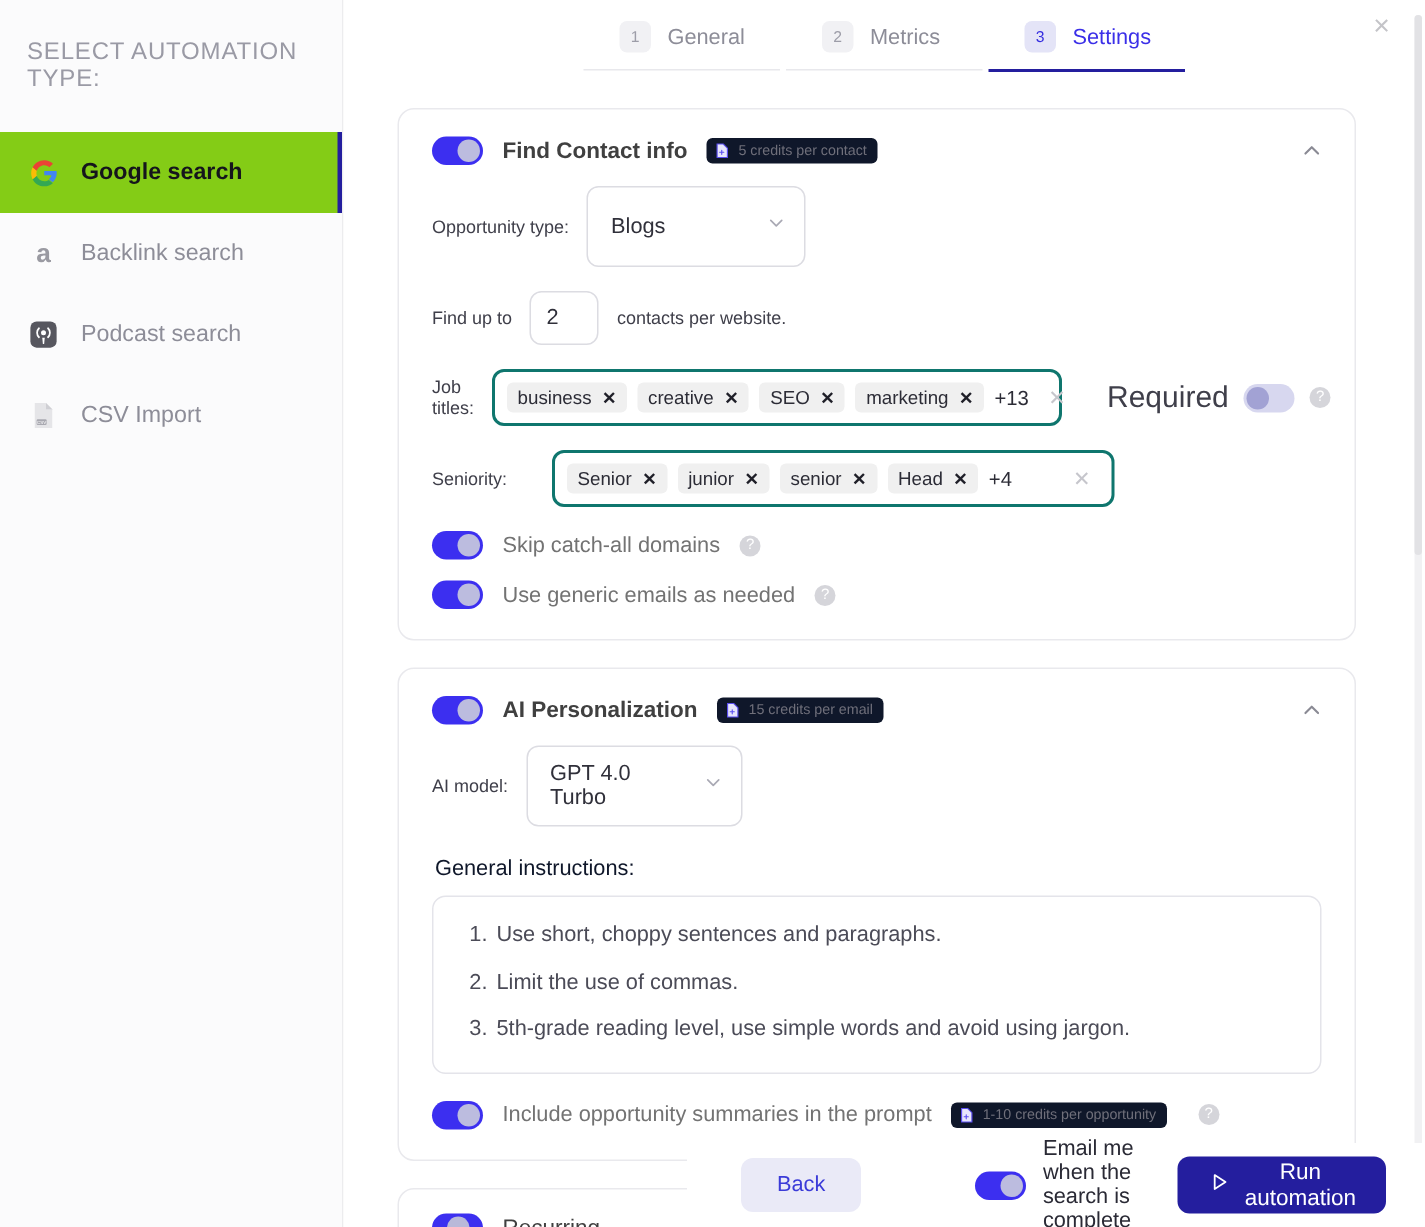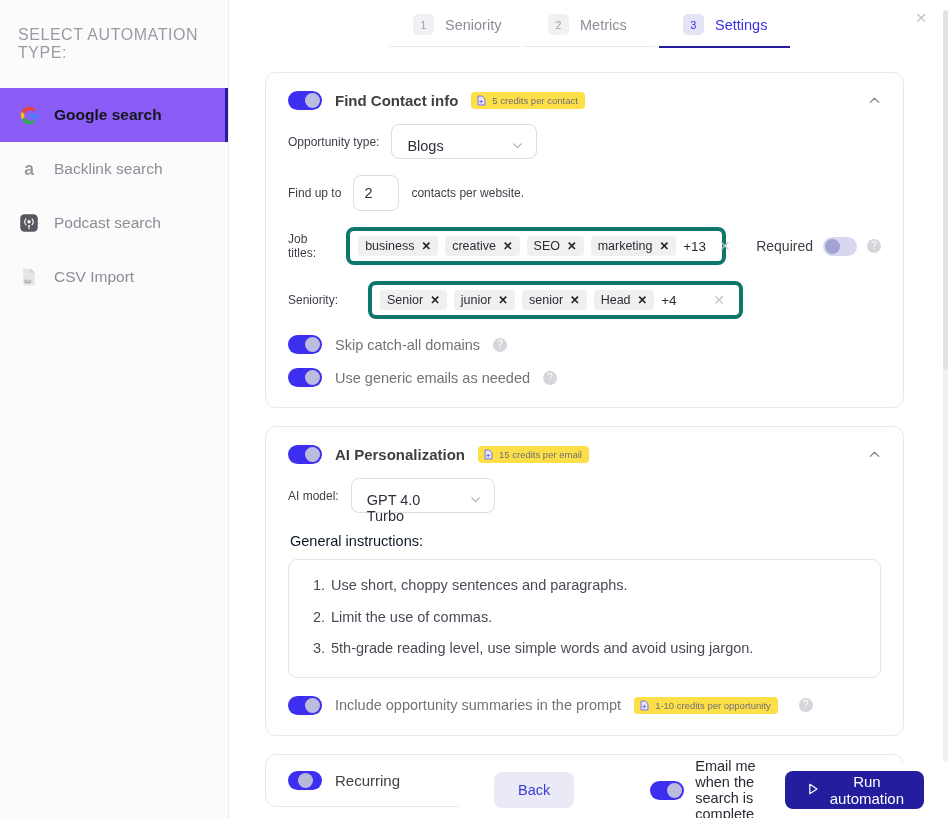--- a/index.html
+++ b/index.html
@@ -22,21 +22,21 @@
     font-size: 16px; letter-spacing: .55px; color: #9a9aa5;
     padding: 0 18px; margin-bottom: 26px; text-transform: uppercase;
   }
   .nav-item {
     display: flex; align-items: center; gap: 14px;
     height: 54px; padding: 0 18px; cursor: pointer;
     font-size: 15.5px; color: #8d8d98; position: relative;
   }
   .nav-item .nav-label { line-height: 1; }
   .nav-item.active {
-    background: #8b5cf6; color: #15151c; font-weight: 600;
+    background: #84cc16; color: #15151c; font-weight: 600;
   }
   .nav-item.active::after {
     content: ""; position: absolute; right: 0; top: 0; bottom: 0;
     width: 3px; background: #241e9e;
   }
   .nav-icon {
     width: 22px; height: 22px; flex: 0 0 22px;
     display: flex; align-items: center; justify-content: center;
   }
 
@@ -107,59 +107,59 @@
   }
   .toggle.mid { background: #3c2ff0; }
   .toggle.mid .knob {
     position: absolute; width: 15px; height: 15px; border-radius: 50%;
     background: #b9b9d9; top: 2px; left: 10px;
   }
 
   
   .badge {
     display: inline-flex; align-items: center; gap: 5px;
-    background: #fde047; border-radius: 4px; padding: 3px 7px 3px 5px;
+    background: #0f172a; border-radius: 4px; padding: 3px 7px 3px 5px;
     font-size: 9.5px; color: #6f6f7a; white-space: nowrap;
   }
   .badge svg { display: block; }
 
   
   .row { display: flex; align-items: center; gap: 12px; margin-bottom: 16px; }
   .row:last-child { margin-bottom: 0; }
   .field-label { font-size: 12px; color: #3f3f4a; }
   .select-box {
-    display: flex; align-items: flex-start; justify-content: space-between;
+    display: flex; align-items: center; justify-content: space-between;
     border: 1px solid #dcdce2; border-radius: 8px;
-    height: 35px; padding: 13px 12px 0 15px; cursor: pointer; background: #fff;
+    height: 54px; padding: 0 12px 0 15px; cursor: pointer; background: #fff;
   }
   .select-box .val { font-size: 14.5px; color: #30303a; }
   .select-box .caret { color: #a9a9b4; margin-left: 14px; }
   .num-input {
     width: 46px; height: 36px; border: 1px solid #dcdce2; border-radius: 8px;
     font-size: 14.5px; color: #30303a; padding: 0 10px;
     font-family: "Liberation Sans", sans-serif; background: #fff;
   }
 
   
   .tagfield {
     display: flex; align-items: center; gap: 7px; flex-wrap: nowrap;
-    border: 4px solid #0f766e; border-radius: 8px; background: #fff;
+    border: 2px solid #0f766e; border-radius: 8px; background: #fff;
     min-height: 38px; padding: 5px 8px 5px 8px;
   }
   .tag {
     display: inline-flex; align-items: center; gap: 7px;
     background: #f0f0f0; border-radius: 4px; padding: 3px 7px;
     font-size: 12.5px; color: #2c2c36; white-space: nowrap;
   }
   .tag .x { font-size: 11.5px; font-weight: 700; color: #1f1f28; cursor: pointer; }
   .more { font-size: 13.5px; color: #2c2c36; }
   .clear-x { margin-left: auto; color: #c6c6cc; font-size: 14px; padding: 0 6px; cursor: pointer; }
 
   .req-wrap { display: flex; align-items: center; gap: 10px; margin-left: 18px; }
-  .req-label { font-size: 14px; color: #3f3f4a; text-align: right; }
+  .req-label { font-size: 20px; color: #3f3f4a; text-align: right; }
 
   .help {
     width: 14px; height: 14px; border-radius: 50%; background: #d5d5da;
     color: #fff; font-size: 10px; display: inline-flex;
     align-items: center; justify-content: center; cursor: pointer;
     flex: 0 0 14px; line-height: 1;
   }
 
   .opt-row { display: flex; align-items: center; gap: 13px; margin-top: 14px; }
   .opt-text { font-size: 14.5px; color: #737373; }
@@ -252,21 +252,21 @@
   <main class="main">
 
     <div class="close-btn">×</div>
     <div class="scroll-track"></div>
     <div class="scroll-thumb"></div>
 
     <nav class="stepper">
       <div class="step">
         <div class="step-inner">
           <span class="step-num">1</span>
-          <span class="step-label">Seniority</span>
+          <span class="step-label">General</span>
         </div>
         <div class="step-rule"></div>
       </div>
       <div class="step">
         <div class="step-inner">
           <span class="step-num">2</span>
           <span class="step-label">Metrics</span>
         </div>
         <div class="step-rule"></div>
       </div>

